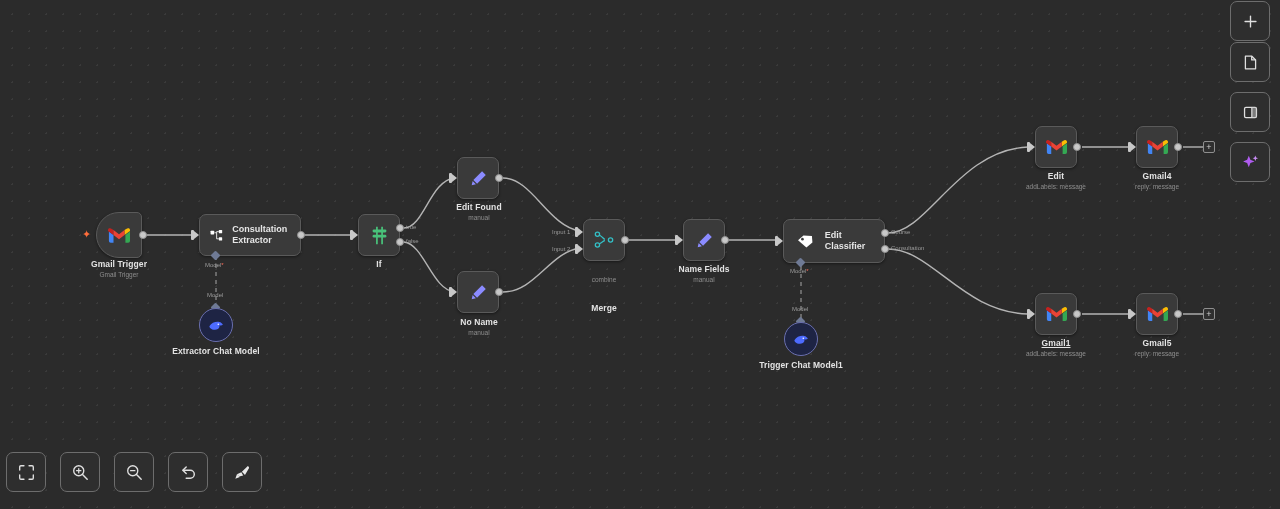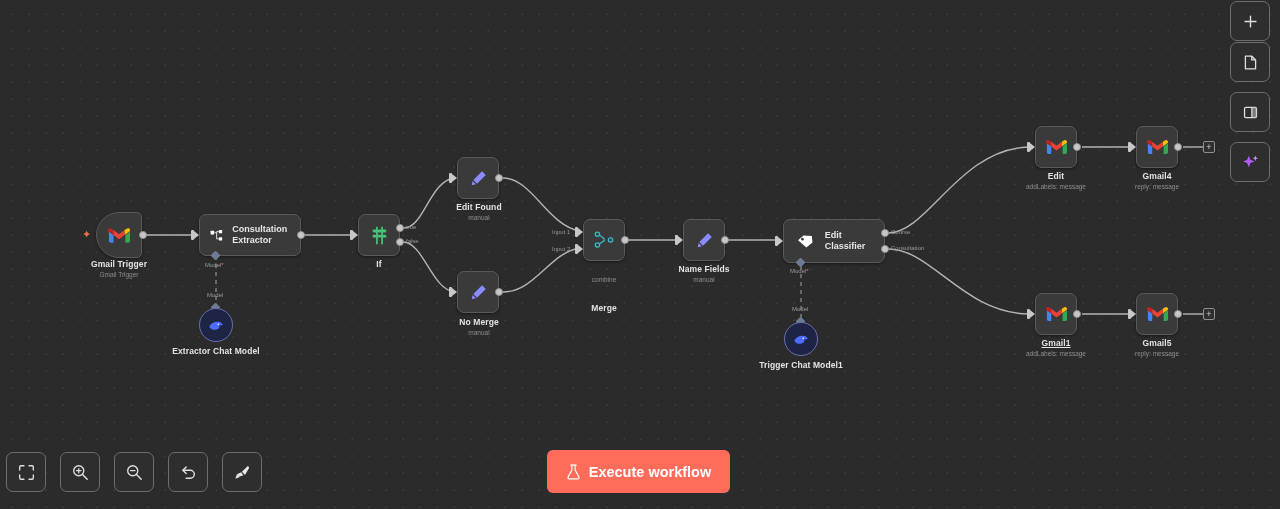--- a/index.html
+++ b/index.html
@@ -230,21 +230,21 @@
   <div class="node">
     <div class="nbox" style="left:457px; top:271px; width:42px; height:42px; justify-content:center;">
       <svg width="19" height="19" viewBox="0 0 24 24">
         <path d="M16.5 2.8l4.7 4.7-11 11-4.7-4.7 11-11z" fill="#8b8bff"></path>
         <path d="M4.6 15.3l4.1 4.1-5.3 1.2 1.2-5.3z" fill="#8b8bff"></path>
       </svg>
     </div>
     <div class="arrow-bar" style="left:449px; top:287px;"></div>
     <div class="arrow-in" style="left:452px; top:288px;"></div>
     <div class="dot-out" style="left:495px; top:288px;"></div>
-    <div class="nlabel" style="left:479px; top:317px;">No Merge</div>
+    <div class="nlabel" style="left:479px; top:317px;">No Name</div>
     <div class="nsub" style="left:479px; top:328px;">manual</div>
   </div>
 
   <div class="node">
     <div class="nbox" style="left:583px; top:219px; width:42px; height:42px; justify-content:center;">
       <svg width="20" height="18" viewBox="0 0 24 22">
         <circle cx="4" cy="4" r="2.6" fill="none" stroke="#33c0c7" stroke-width="1.6"></circle>
         <circle cx="4" cy="17" r="2.6" fill="none" stroke="#33c0c7" stroke-width="1.6"></circle>
         <circle cx="20" cy="11" r="2.6" fill="none" stroke="#33c0c7" stroke-width="1.6"></circle>
         <path d="M6.6 5.2C10 7 11 9 13 10.3M6.6 15.6C10 14 11 12.4 13 11.4" stroke="#33c0c7" stroke-width="1.6" fill="none"></path>
@@ -401,27 +401,20 @@
     </svg>
   </div>
   <div class="tbtn" style="left:222px; top:452px;">
     <svg width="18" height="18" viewBox="0 0 20 20">
       <path d="M16.5 3.2l-6.6 6.6 3.4 3.4 3.9-6.5a2.4 2.4 0 00-.7-3.5z" fill="#e8e8e8"></path>
       <path d="M9.3 10.4l-5 2.1 2.6 2.6 4.4-1.3-2-3.4z" fill="#e8e8e8"></path>
       <path d="M4.4 12.6L2.6 17.4l4.9-1.9" fill="#e8e8e8"></path>
     </svg>
   </div>
 
-  <button id="exec-btn">
-    <svg width="15" height="16" viewBox="0 0 18 20">
-      <path d="M7 1.4v6.1L2.3 16a1.7 1.7 0 001.5 2.6h10.4A1.7 1.7 0 0015.7 16L11 7.5V1.4" stroke="#fff" stroke-width="1.5" fill="none" stroke-linecap="round" stroke-linejoin="round"></path>
-      <path d="M5.6 1.4h6.8" stroke="#fff" stroke-width="1.5" stroke-linecap="round"></path>
-    </svg>
-    <span>Execute workflow</span>
-  </button>
 
   <div class="rbtn" style="top:1px;">
     <svg width="17" height="17" viewBox="0 0 20 20">
       <path d="M10 3.6v12.8M3.6 10h12.8" stroke="#e0e0e0" stroke-width="1.6" stroke-linecap="round"></path>
     </svg>
   </div>
   <div class="rbtn" style="top:42px;">
     <svg width="17" height="17" viewBox="0 0 20 20">
       <path d="M4 2.6h7.6L16 7v10.4H4V2.6z" stroke="#e0e0e0" stroke-width="1.5" fill="none" stroke-linejoin="round"></path>
       <path d="M11.4 2.6V7H16" stroke="#e0e0e0" stroke-width="1.5" fill="none" stroke-linejoin="round"></path>

